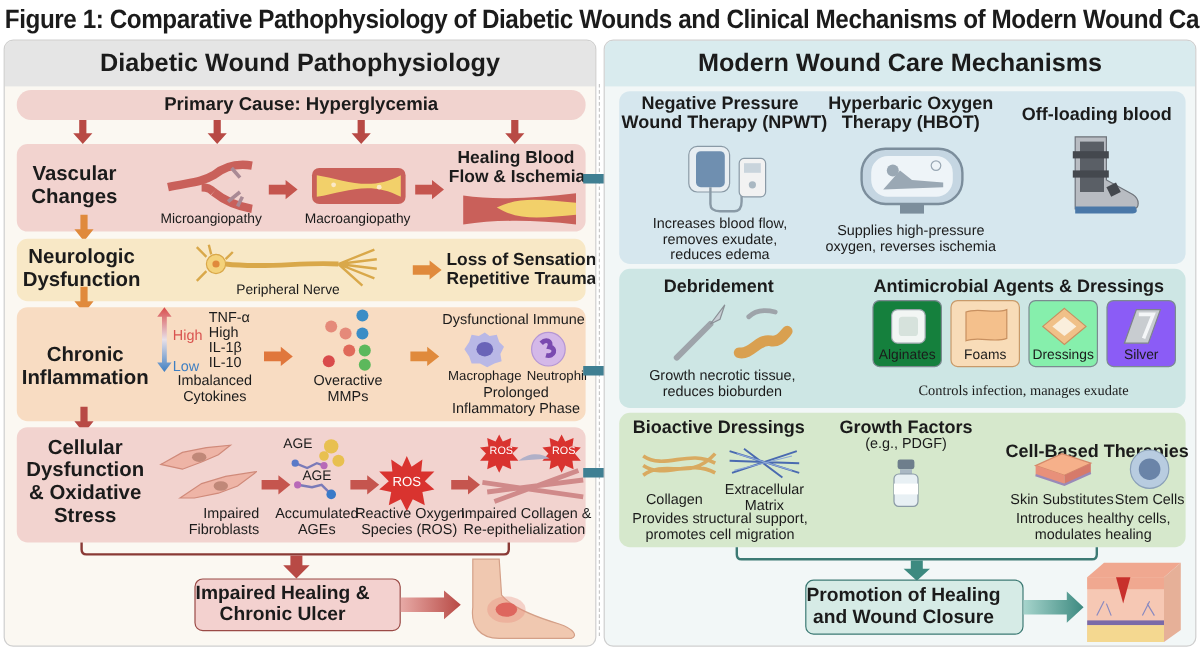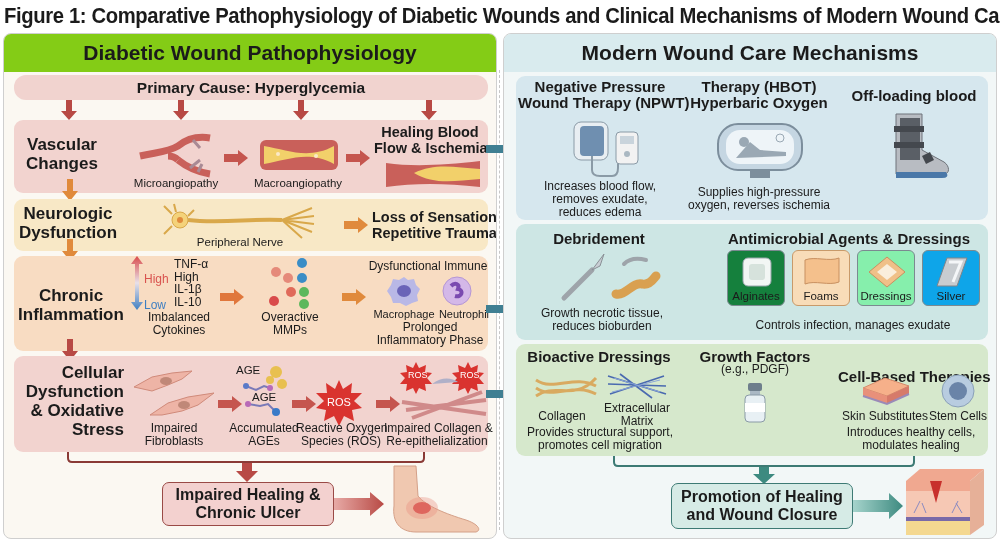--- a/index.html
+++ b/index.html
@@ -3,33 +3,33 @@
 <meta charset="utf-8">
 <style>
 *{box-sizing:border-box;margin:0;padding:0}
 html,body{width:1000px;height:545px;background:#fff;overflow:hidden}
 body{font-family:"Liberation Sans",sans-serif;color:#1b1b1b;position:relative}
 .fig-title{position:absolute;left:4px;top:3px;font-size:22px;font-weight:bold;letter-spacing:-0.4px;white-space:nowrap;transform:scaleX(0.92);transform-origin:left top}
 .panel{position:absolute;border:1.5px solid #cfcfcf;border-radius:8px;overflow:hidden}
 #left{left:3px;top:33px;width:494px;height:506px;background:#fbf8f2}
 #right{left:503px;top:33px;width:494px;height:506px;background:#f2f7f7}
 .panel-head{height:38px;display:flex;align-items:center;justify-content:center;font-size:21px;font-weight:bold}
-#left .panel-head{background:#84cc16}
+#left .panel-head{background:#e5e5e5}
 #right .panel-head{background:#d9ebee}
 .divider{position:absolute;left:499px;top:70px;height:460px;border-left:1.5px dashed #c7c7c7}
 .abs{position:absolute}
 .box{position:absolute;border-radius:9px}
 .rowlabel{position:absolute;font-weight:bold;font-size:17px;text-align:center;line-height:19px}
 .cap{position:absolute;font-size:11.5px;text-align:center;line-height:13px;white-space:nowrap}
 .bold{font-weight:bold}
 .hdr{position:absolute;font-weight:bold;font-size:15px;text-align:center;line-height:16px;white-space:nowrap}
 svg{position:absolute;overflow:visible}
 .tile{position:absolute;width:58px;height:56px;border:1.3px solid #7b8a90;border-radius:6px}
 .tile span{position:absolute;bottom:3px;left:0;right:0;text-align:center;font-size:11.5px}
-.outcome{position:absolute;border-radius:7px;font-weight:bold;font-size:16px;text-align:center;line-height:18px;display:flex;align-items:center;justify-content:center}
+.outcome{position:absolute;border-radius:7px;font-weight:bold;font-size:16px;text-align:center;line-height:18px;display:flex;align-items:center;justify-content:flex-start}
 </style>
 </head>
 <body>
 
 <div class="fig-title">Figure 1: Comparative Pathophysiology of Diabetic Wounds and Clinical Mechanisms of Modern Wound Care</div>
 
 <div class="panel" id="left">
   <div class="panel-head">Diabetic Wound Pathophysiology</div>
 
   <div class="box" style="left:10px;top:41px;width:474px;height:25px;background:#f1d3cf;border-radius:12px;">
@@ -169,33 +169,33 @@
   <div class="cap" style="left:366px;top:287px;width:120px;font-size:12px;">
     <div>Prolonged</div>
     <div>Inflammatory Phase</div>
   </div>
 
   <svg style="left:56px;top:305px" width="20" height="24">
       <path d="M7 0h6v12h5l-8 10l-8-10h5z" fill="#b84a45"></path>
     </svg>
 
   <div class="box" style="left:10px;top:322px;width:474px;height:96px;background:#f2d3cf;"></div>
-  <div class="rowlabel" style="left:14px;top:329px;width:106px;line-height:19px;text-align:right;">
+  <div class="rowlabel" style="left:14px;top:329px;width:106px;line-height:19px;">
     <div>Cellular</div>
     <div>Dysfunction</div>
     <div>&amp; Oxidative</div>
     <div>Stress</div>
   </div>
   <svg style="left:128px;top:335px" width="84" height="50">
     <path d="M2 18 L20 8 L40 4 L60 2 L50 10 L36 16 L20 22 Z" fill="#eeb4a6" stroke="#d08a7a"></path>
     <ellipse cx="34" cy="12" rx="6" ry="4" fill="#c08878"></ellipse>
     <path d="M18 46 L36 34 L56 28 L82 24 L66 36 L50 42 L30 46 Z" fill="#eeb4a6" stroke="#d08a7a"></path>
     <ellipse cx="52" cy="36" rx="6" ry="4" fill="#c08878"></ellipse>
   </svg>
-  <div class="cap" style="left:128px;top:388px;width:84px;font-size:12px;">
+  <div class="cap" style="left:128px;top:388px;width:84px;font-size:12px;text-align:right;">
     <div>Impaired</div>
     <div>Fibroblasts</div>
   </div>
   <svg style="left:214px;top:362px" width="26" height="16">
       <path d="M0 4h14v-4l10 8l-10 8v-4h-14z" fill="#c5554e"></path>
     </svg>
   <div class="abs" style="left:232px;top:330px;font-size:11.5px;">AGE</div>
   <div class="abs" style="left:248px;top:357px;font-size:11.5px;">AGE</div>
   <svg style="left:238px;top:332px" width="48" height="52">
     <circle cx="34" cy="6" r="6" fill="#e8c050"></circle>
@@ -290,22 +290,22 @@
     <rect x="44" y="12" width="22" height="32" rx="4" fill="#f2f2f2" stroke="#8a9aa6"></rect>
     <rect x="48" y="16" width="14" height="8" fill="#c9d4dc"></rect>
     <circle cx="55" cy="34" r="3" fill="#aab8c2"></circle>
   </svg>
   <div class="cap" style="left:14px;top:146px;width:164px;font-size:12px;">
     <div>Increases blood flow,</div>
     <div>removes exudate,</div>
     <div>reduces edema</div>
   </div>
   <div class="hdr" style="left:180px;top:45px;width:150px;">
+    <div>Hyperbaric Oxygen</div>
     <div>Therapy (HBOT)</div>
-    <div>Hyperbaric Oxygen</div>
   </div>
   <svg style="left:206px;top:86px" width="100" height="60">
     <rect x="8" y="4" width="84" height="46" rx="20" fill="#c5d6e2" stroke="#7c8e9c" stroke-width="2"></rect>
     <rect x="16" y="10" width="68" height="34" rx="14" fill="#eef4f8"></rect>
     <path d="M26 38 L40 22 L50 30 L76 32 L76 36 Z" fill="#9aa8b4"></path>
     <circle cx="34" cy="22" r="5" fill="#9aa8b4"></circle>
     <circle cx="70" cy="18" r="4" fill="none" stroke="#9aa8b4"></circle>
     <rect x="40" y="50" width="20" height="8" fill="#7c8e9c"></rect>
   </svg>
   <div class="cap" style="left:180px;top:152px;width:150px;font-size:12px;">
@@ -350,28 +350,28 @@
       </svg>
     <span>Foams</span>
   </div>
   <div class="tile" style="left:353px;top:216px;background:#86efac;">
     <svg style="left:10px;top:5px" width="38" height="32">
         <polygon points="19,1 37,16 19,31 1,16" fill="#f0c088" stroke="#c89060"></polygon>
         <polygon points="19,8 29,16 19,24 9,16" fill="#faeedc"></polygon>
       </svg>
     <span>Dressings</span>
   </div>
-  <div class="tile" style="left:418px;top:216px;background:#0ea5e9;">
+  <div class="tile" style="left:418px;top:216px;background:#8b5cf6;">
     <svg style="left:12px;top:5px" width="34" height="32">
         <path d="M12 2 H32 L22 30 H2 Z" fill="#c8ccd0" stroke="#7e848a"></path>
         <path d="M14 6 L26 6 L18 26" stroke="#f4f6f8" stroke-width="3" fill="none"></path>
       </svg>
     <span>Silver</span>
   </div>
-  <div class="cap" style="left:220px;top:285px;width:258px;font-size:12px;">Controls infection, manages exudate</div>
+  <div class="cap" style="left:220px;top:285px;width:258px;font-size:12px;font-family:Liberation Serif, serif;">Controls infection, manages exudate</div>
 
   <div class="box" style="left:12px;top:310px;width:472px;height:112px;background:#d6e8cc;"></div>
   <div class="hdr" style="left:20px;top:315px;width:150px;">Bioactive Dressings</div>
   <svg style="left:30px;top:340px" width="64" height="30">
     <path d="M2 6 C20 18 40 0 62 12 M2 14 C20 26 40 8 62 20 M2 22 C22 8 40 28 62 4" stroke="#d9aa60" stroke-width="3" fill="none"></path>
   </svg>
   <svg style="left:102px;top:338px" width="62" height="28">
     <path d="M2 4 L60 22 M4 22 L58 4 M2 12 L60 14 M14 2 L46 26" stroke="#4a6ab0" stroke-width="1.6" fill="none"></path>
     <path d="M8 6 L54 20 M6 20 L54 8" stroke="#8aa6d8" stroke-width="1" fill="none"></path>
   </svg>

